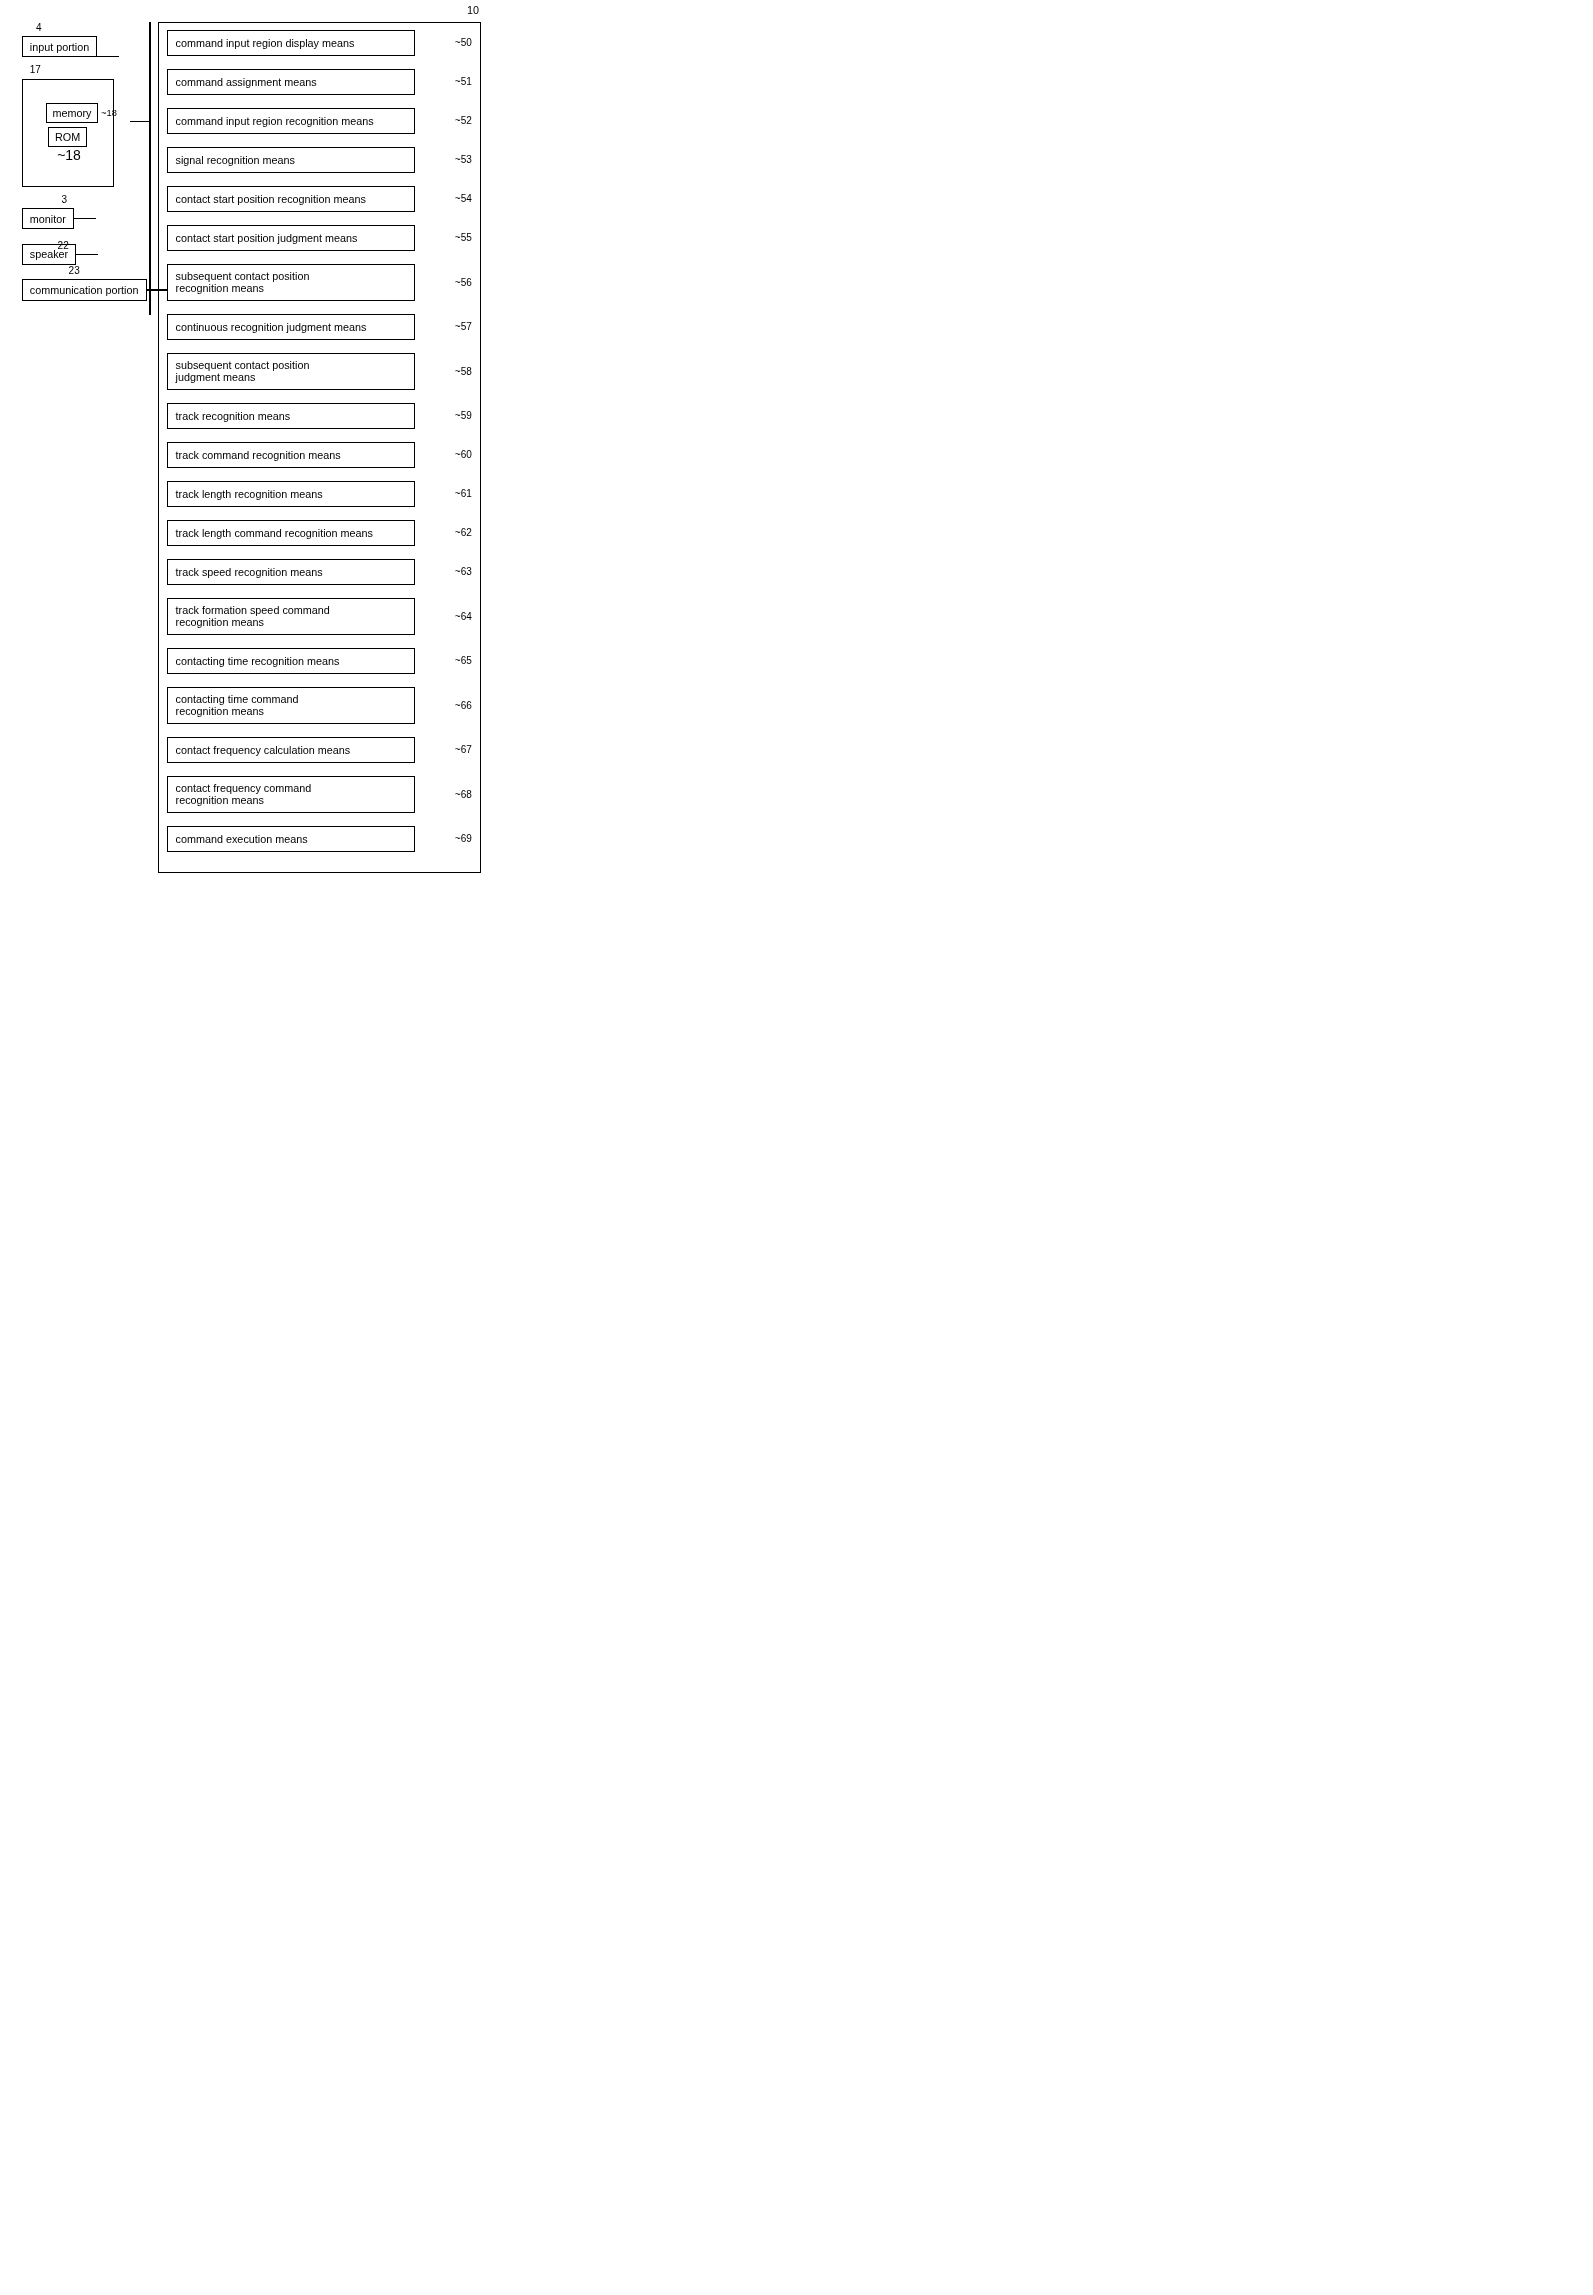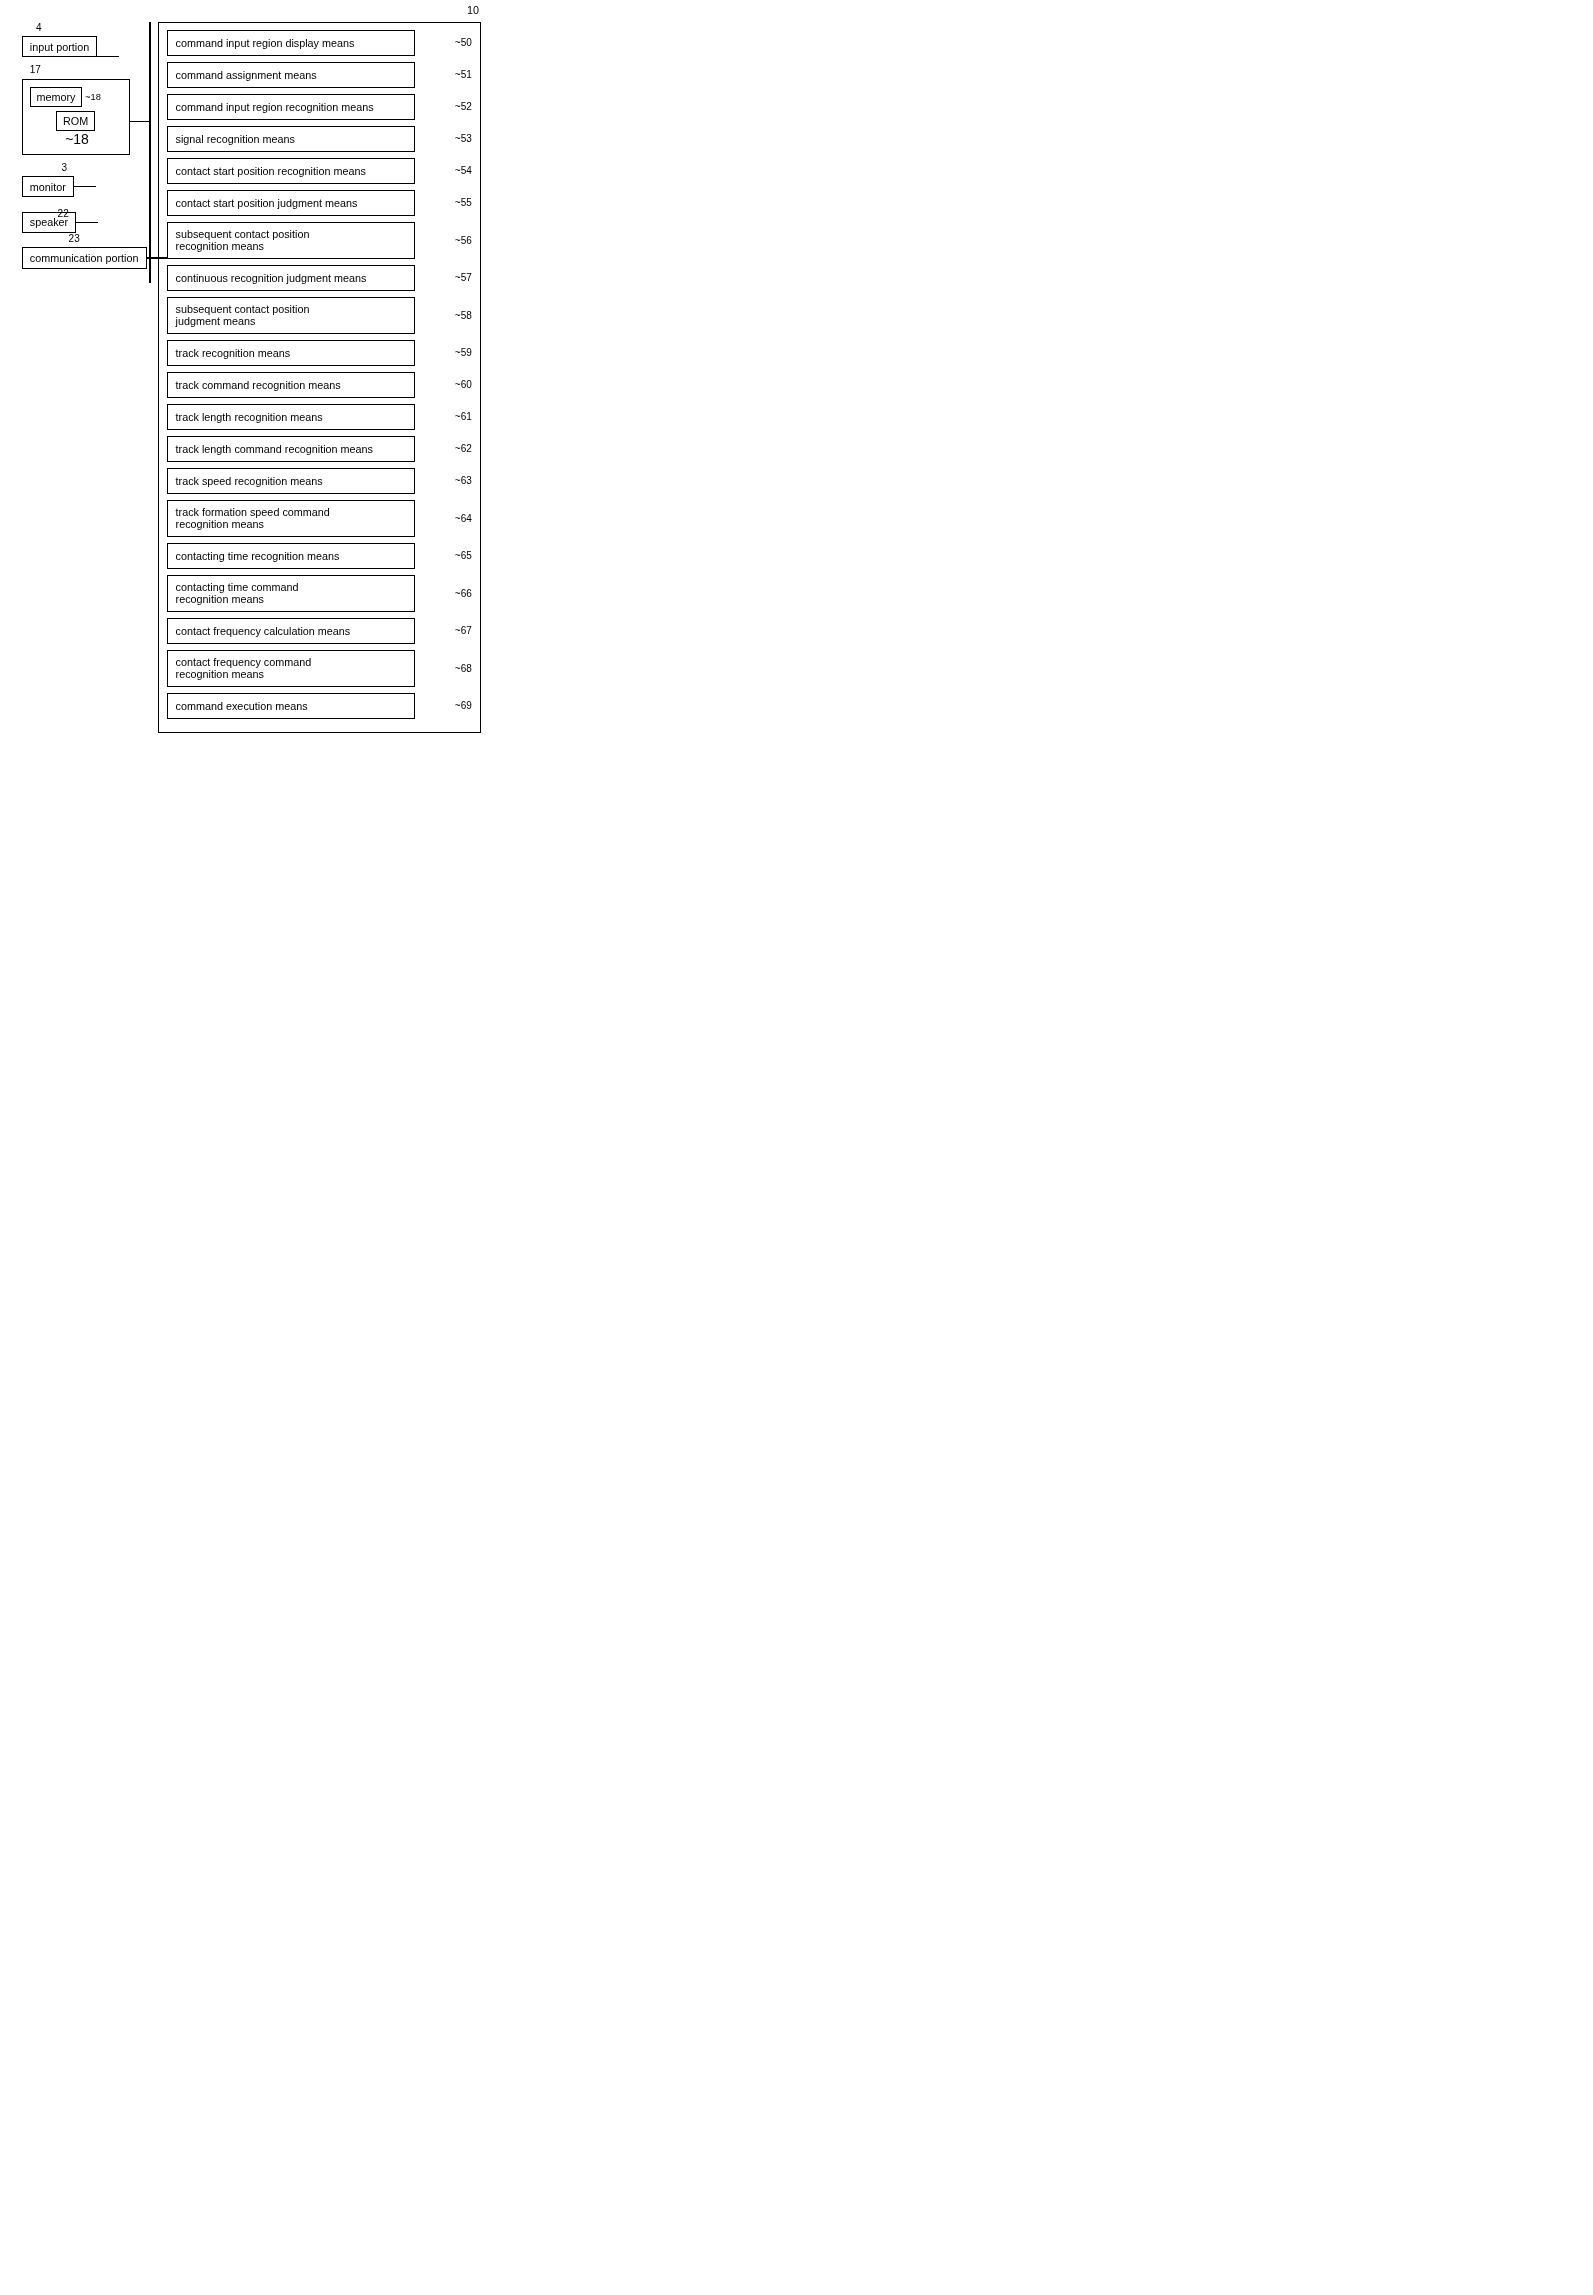--- a/index.html
+++ b/index.html
@@ -40,21 +40,21 @@
       border: 1.1px solid #000;
       padding: 3.6px 7.2px;
       display: inline-block;
       background: #fff;
       white-space: nowrap;
     }
     .right-item {
       display: flex;
       align-items: center;
       width: 100%;
-      margin-bottom: 6px;
+      margin-bottom: 13px;
       gap: 37px;
     }
     .right-item .item-box {
       border: 1.1px solid #000;
       padding: 3.6px 7.2px;
       background: #fff;
       flex: 1;
       min-height: 26px;
       display: flex;
       align-items: center;
@@ -85,21 +85,21 @@
     <div style="position:relative; margin-bottom: 21.6px; margin-top: 7.2px;">
       <div style="position:absolute; top:-14.4px; left:14.4px; font-size:10px;">4</div>
       <div style="display:flex; align-items:flex-end;">
         <div class="box">
           <span>input portion</span>
         </div>
         <div style="width:21.6px; height:1.4px; background:#000; display:inline-block;"></div>
       </div>
     </div>
 
-    <div style="position:relative; border:1.4px solid #000; padding:7px; margin-bottom:21.6px; width:108px;">
+    <div style="position:relative; border:1.4px solid #000; padding:23px; margin-bottom:21.6px; width:92px;">
       <div style="position:absolute; top:-16px; left:7.2px; font-size:10px;">17</div>
 
       <div style="display:flex; align-items:center; margin-bottom:4.3px;">
         <div class="box" style="padding:2.9px 5.8px;">memory</div>
         <span style="font-size:9.3px; margin-left:2.9px;">~18</span>
       </div>
 
       <div style="display:flex; align-items:center;flex-direction:column;">
         <div class="box" style="padding:2.9px 5.8px;">ROM</div>
         <span style="font-size:14px; margin-left:2.9px;">~18</span>

